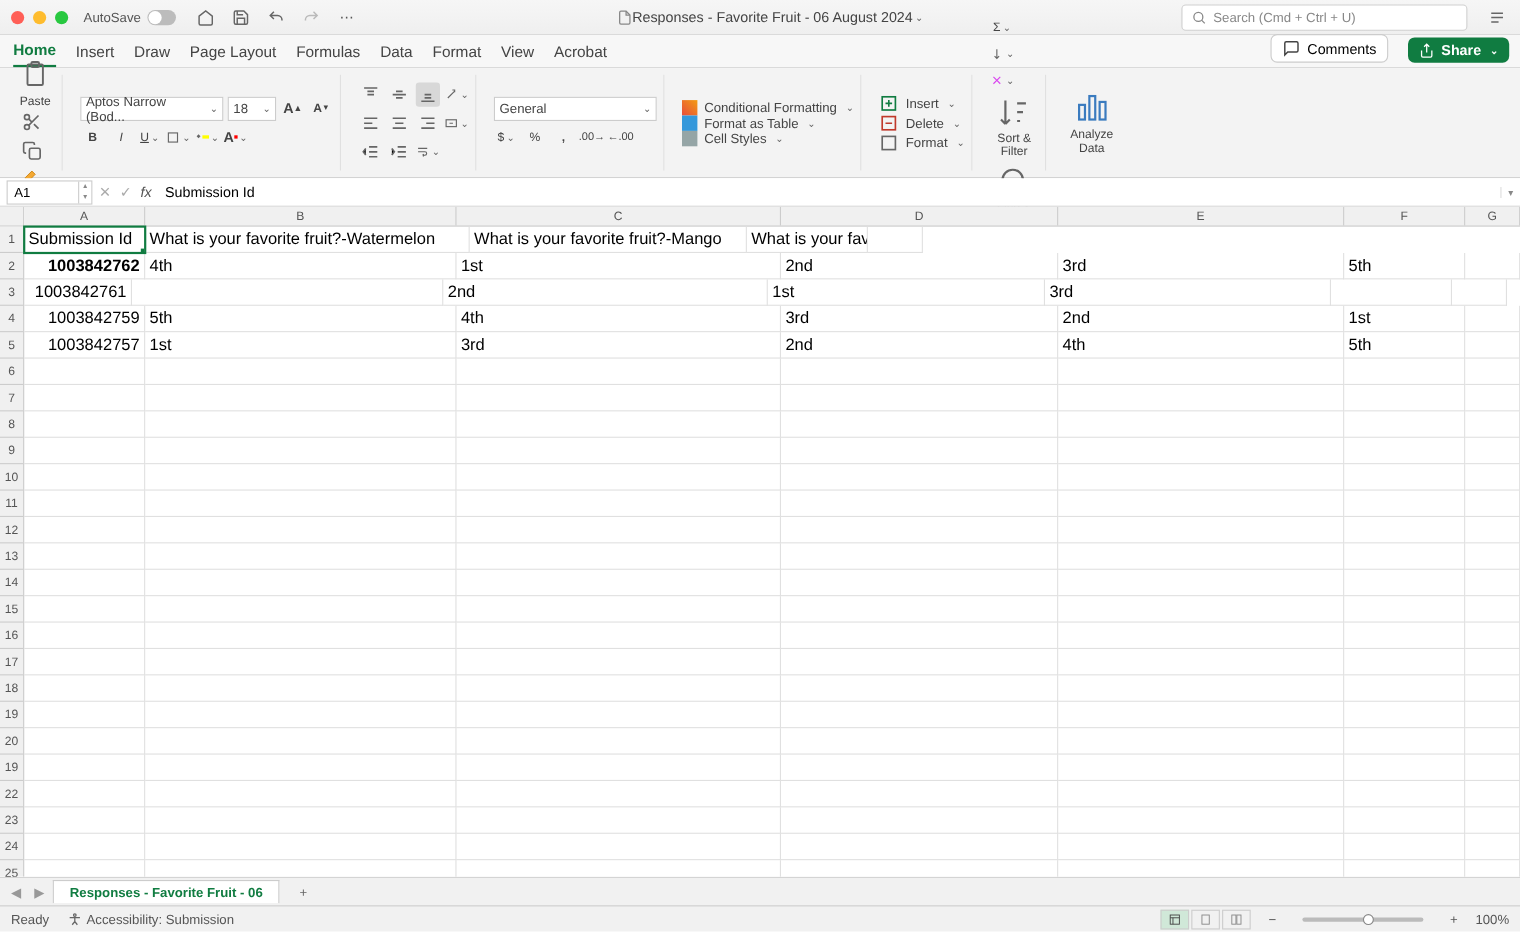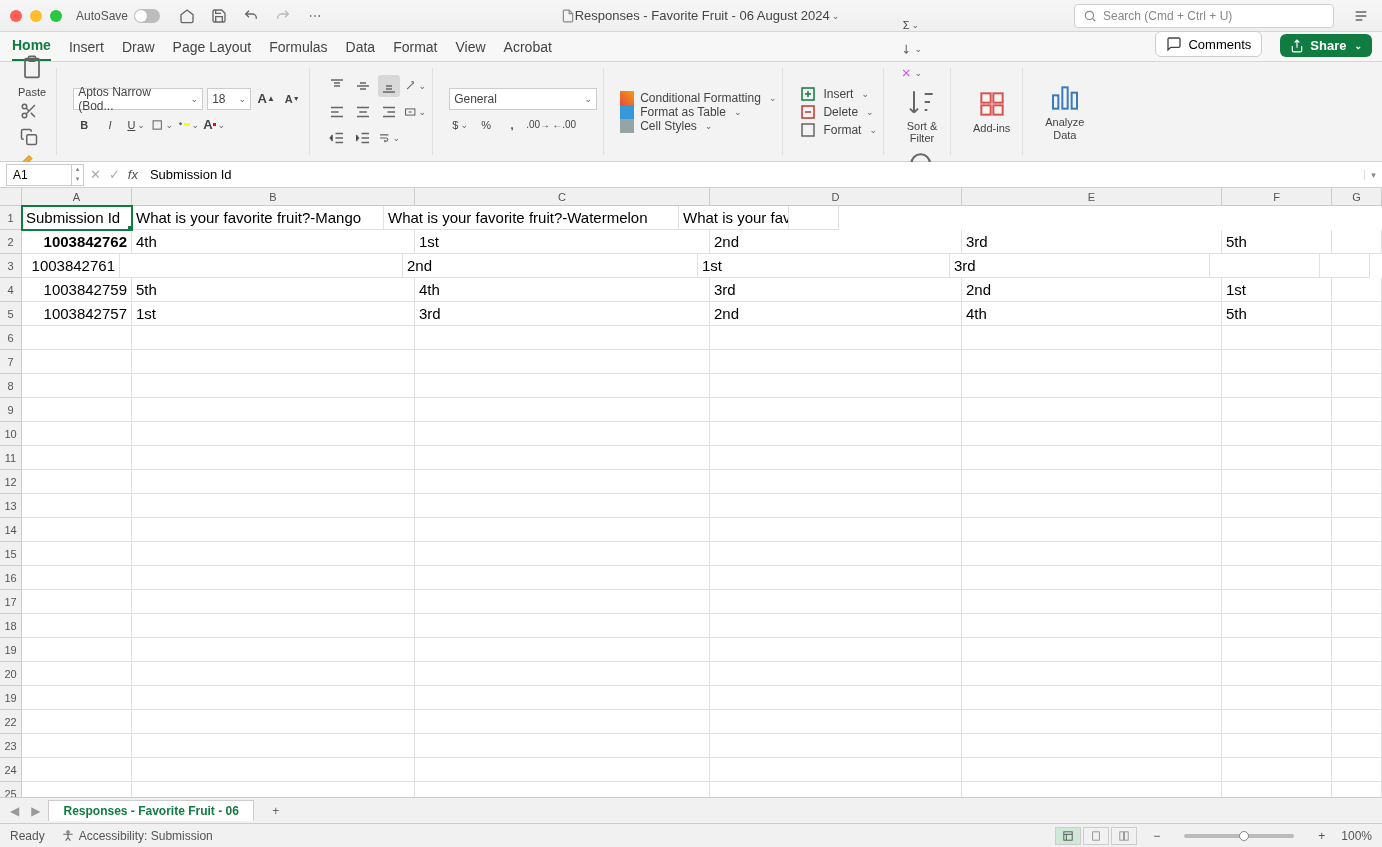--- a/index.html
+++ b/index.html
@@ -402,31 +402,20 @@
     <div class="bigicon">
         <svg viewBox="0 0 24 24" fill="none" stroke="#666" stroke-width="1.5">
           <circle cx="11" cy="11" r="7"></circle>
           <path d="M21 21l-5-5"></path>
         </svg>
         <span class="lbl" style="white-space:pre">Find &amp;
 Select</span>
       </div>
   </div>
 
-  <div class="group">
-    <div class="bigicon">
-        <svg viewBox="0 0 24 24" fill="none" stroke="#d9534f" stroke-width="1.5">
-          <rect x="4" y="4" width="7" height="7"></rect>
-          <rect x="13" y="4" width="7" height="7"></rect>
-          <rect x="4" y="13" width="7" height="7"></rect>
-          <rect x="13" y="13" width="7" height="7"></rect>
-        </svg>
-        <span class="lbl">Add-ins</span>
-      </div>
-  </div>
   <div class="group">
     <div class="bigicon">
         <svg viewBox="0 0 24 24" fill="none" stroke="#3a7bbf" stroke-width="1.5">
           <rect x="3" y="10" width="4" height="10"></rect>
           <rect x="10" y="4" width="4" height="16"></rect>
           <rect x="17" y="8" width="4" height="12"></rect>
         </svg>
         <span class="lbl" style="white-space:pre">Analyze
 Data</span>
       </div>
@@ -484,22 +473,22 @@
       <div>20</div>
       <div>19</div>
       <div>22</div>
       <div>23</div>
       <div>24</div>
       <div>25</div>
     </div>
   <div class="cells" id="cells">
       <div class="cellrow">
         <div class="cell sel" style="width: 110px;">Submission Id</div>
+        <div class="cell" style="width: 295px;">What is your favorite fruit?-Watermelon</div>
         <div class="cell" style="width: 252px;">What is your favorite fruit?-Mango</div>
-        <div class="cell" style="width: 295px;">What is your favorite fruit?-Watermelon</div>
         <div class="cell" style="width: 110px;">What is your favorite fr</div>
         <div class="cell" style="width: 50px;"></div>
       </div>
       <div class="cellrow">
         <div class="cell num" style="width: 110px; font-weight: bold;">1003842762</div>
         <div class="cell" style="width: 283px;">4th</div>
         <div class="cell" style="width: 295px;">1st</div>
         <div class="cell" style="width: 252px;">2nd</div>
         <div class="cell" style="width: 260px;">3rd</div>
         <div class="cell" style="width: 110px;">5th</div>

